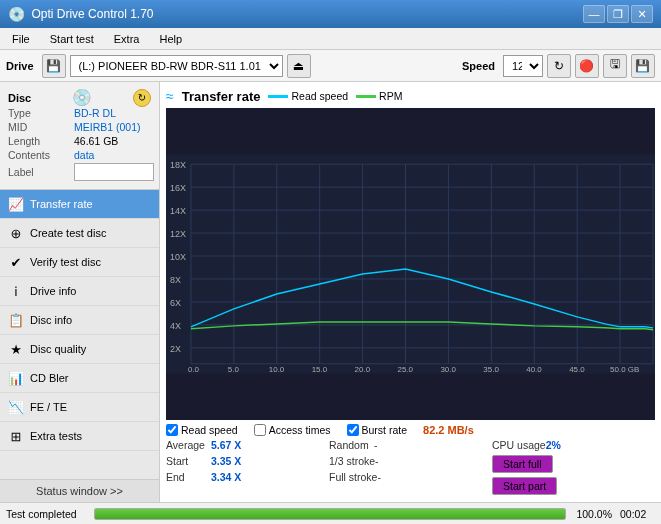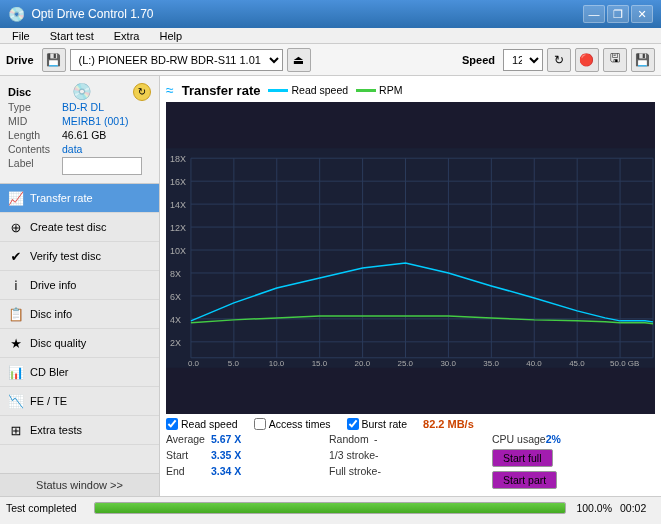--- a/index.html
+++ b/index.html
@@ -32,21 +32,21 @@
       border: 1px solid rgba(255,255,255,0.3);
       color: white;
       display: flex; align-items: center; justify-content: center;
       font-size: 11px; cursor: pointer; border-radius: 2px;
     }
 
     
     #menubar {
       background: #f0f0f0;
       border-bottom: 1px solid #ccc;
-      height: 16px;
+      height: 22px;
       display: flex;
       align-items: center;
       padding: 0 4px;
       gap: 4px;
     }
     .menu-item {
       padding: 2px 8px;
       cursor: pointer;
       border-radius: 2px;
       font-size: 11px;
@@ -103,21 +103,21 @@
     #disc-info {
       padding: 6px 8px;
       border-bottom: 1px solid #ccc;
       background: #f0f0f0;
     }
     #disc-info-header {
       display: flex; align-items: center; justify-content: space-between;
       margin-bottom: 0;
     }
     #disc-icon { font-size: 16px; }
-    .disc-row { display: flex; gap: 4px; margin-bottom: 2px; }
+    .disc-row { display: flex; gap: 16px; margin-bottom: 2px; align-items: center; }
     .disc-row-label { color: #555; min-width: 50px; font-size: 10.5px; }
     .disc-row-value { font-size: 10.5px; color: #000; }
     .disc-row-value.blue { color: #0066cc; }
     .label-field {
       border: 1px solid #aaa;
       background: white;
       height: 18px;
       width: 80px;
       font-size: 10px;
       padding: 0 2px;

